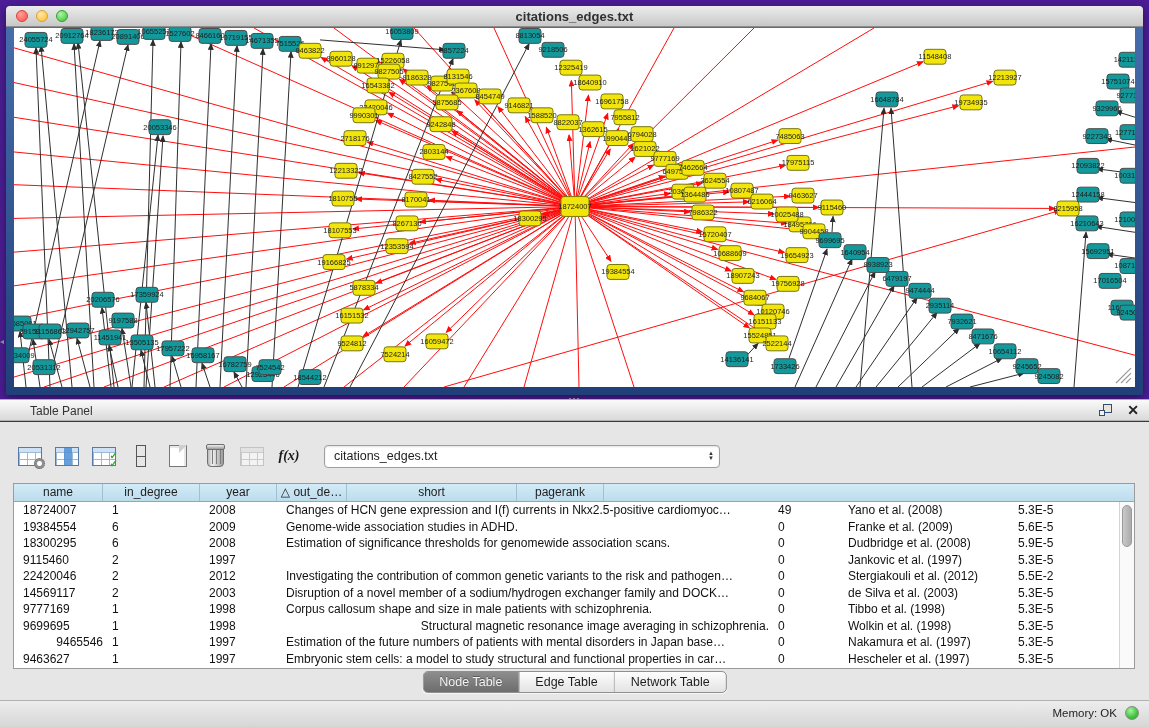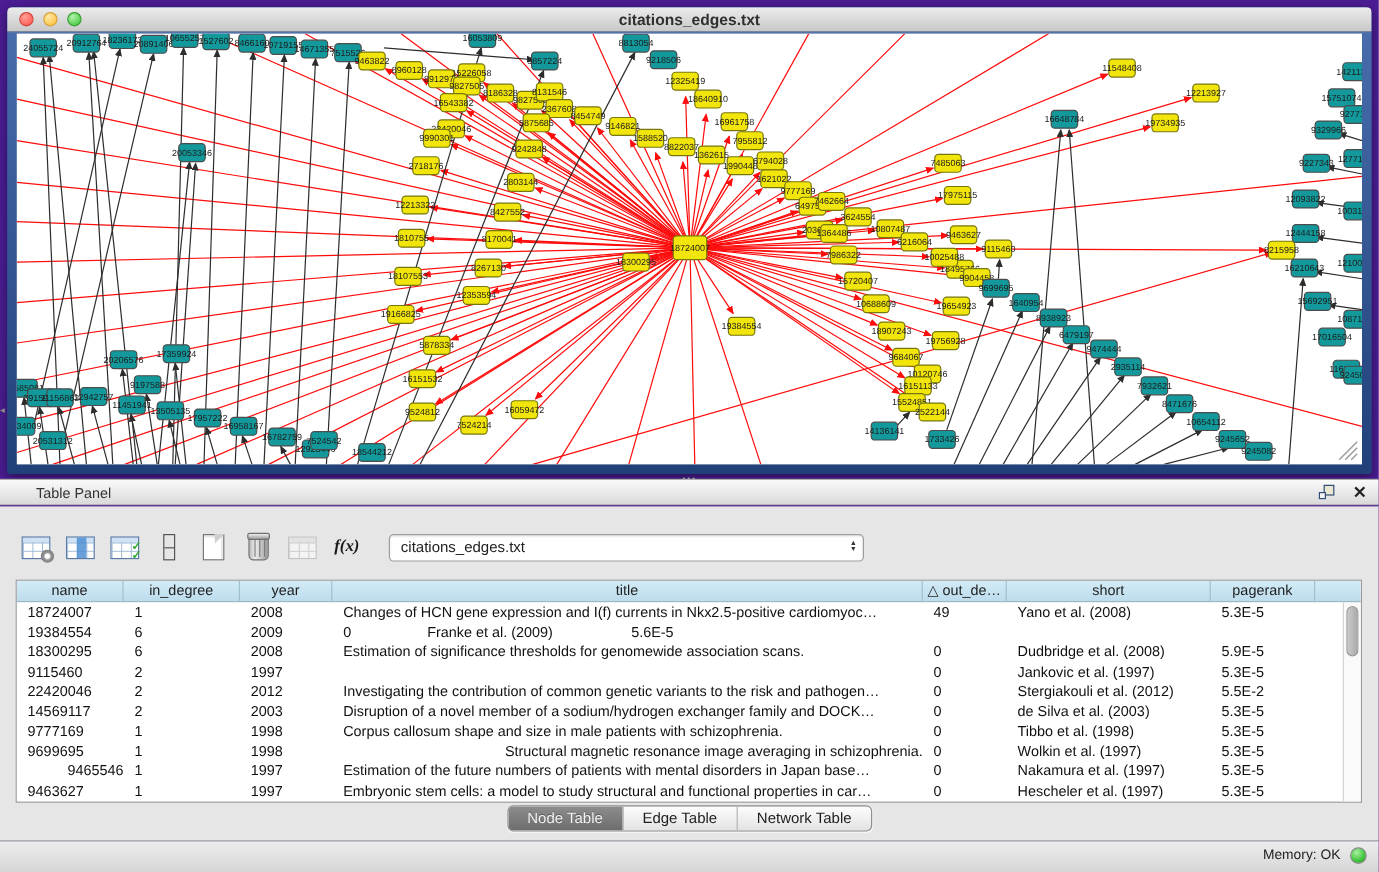--- a/index.html
+++ b/index.html
@@ -629,39 +629,39 @@
         <span>citations_edges.txt</span>
         <span class="steppers">▲<br>▼</span>
       </span>
     </div>
 
     <div class="tableWrap">
       <div class="thead" id="thead">
           <div class="th" style="width: 89px;">name</div>
           <div class="th" style="width: 97px;">in_degree</div>
           <div class="th" style="width: 77px;">year</div>
-          <div class="th" style="width: 492px;">title</div>
           <div class="th" style="width: 70px;">△ out_de…</div>
           <div class="th" style="width: 170px;">short</div>
           <div class="th" style="width: 87px;">pagerank</div>
         </div>
       <div class="tbody" id="tbody">
           <div class="tr">
             <div class="td" style="width: 89px;">18724007</div>
             <div class="td" style="width: 97px;">1</div>
             <div class="td" style="width: 77px;">2008</div>
             <div class="td" style="width: 492px;">Changes of HCN gene expression and I(f) currents in Nkx2.5-positive cardiomyoc…</div>
             <div class="td" style="width: 70px;">49</div>
             <div class="td" style="width: 170px;">Yano et al. (2008)</div>
             <div class="td" style="width: 87px;">5.3E-5</div>
           </div>
           <div class="tr">
             <div class="td" style="width: 89px;">19384554</div>
             <div class="td" style="width: 97px;">6</div>
             <div class="td" style="width: 77px;">2009</div>
+            <div class="td" style="width: 492px;">Genome-wide association studies in ADHD.</div>
             <div class="td" style="width: 70px;">0</div>
             <div class="td" style="width: 170px;">Franke et al. (2009)</div>
             <div class="td" style="width: 87px;">5.6E-5</div>
           </div>
           <div class="tr">
             <div class="td" style="width: 89px;">18300295</div>
             <div class="td" style="width: 97px;">6</div>
             <div class="td" style="width: 77px;">2008</div>
             <div class="td" style="width: 492px;">Estimation of significance thresholds for genomewide association scans.</div>
             <div class="td" style="width: 70px;">0</div>
@@ -703,21 +703,21 @@
             <div class="td" style="width: 70px;">0</div>
             <div class="td" style="width: 170px;">Tibbo et al. (1998)</div>
             <div class="td" style="width: 87px;">5.3E-5</div>
           </div>
           <div class="tr">
             <div class="td" style="width: 89px;">9699695</div>
             <div class="td" style="width: 97px;">1</div>
             <div class="td" style="width: 77px;">1998</div>
             <div class="td" style="width: 492px; text-align: right;">Structural magnetic resonance image averaging in schizophrenia.</div>
             <div class="td" style="width: 70px;">0</div>
-            <div class="td" style="width: 170px;">Wolkin et al. (1997)</div>
+            <div class="td" style="width: 170px;">Wolkin et al. (1998)</div>
             <div class="td" style="width: 87px;">5.3E-5</div>
           </div>
           <div class="tr">
             <div class="td" style="width: 89px; text-align: right;">9465546</div>
             <div class="td" style="width: 97px;">1</div>
             <div class="td" style="width: 77px;">1997</div>
             <div class="td" style="width: 492px;">Estimation of the future numbers of patients with mental disorders in Japan base…</div>
             <div class="td" style="width: 70px;">0</div>
             <div class="td" style="width: 170px;">Nakamura et al. (1997)</div>
             <div class="td" style="width: 87px;">5.3E-5</div>

